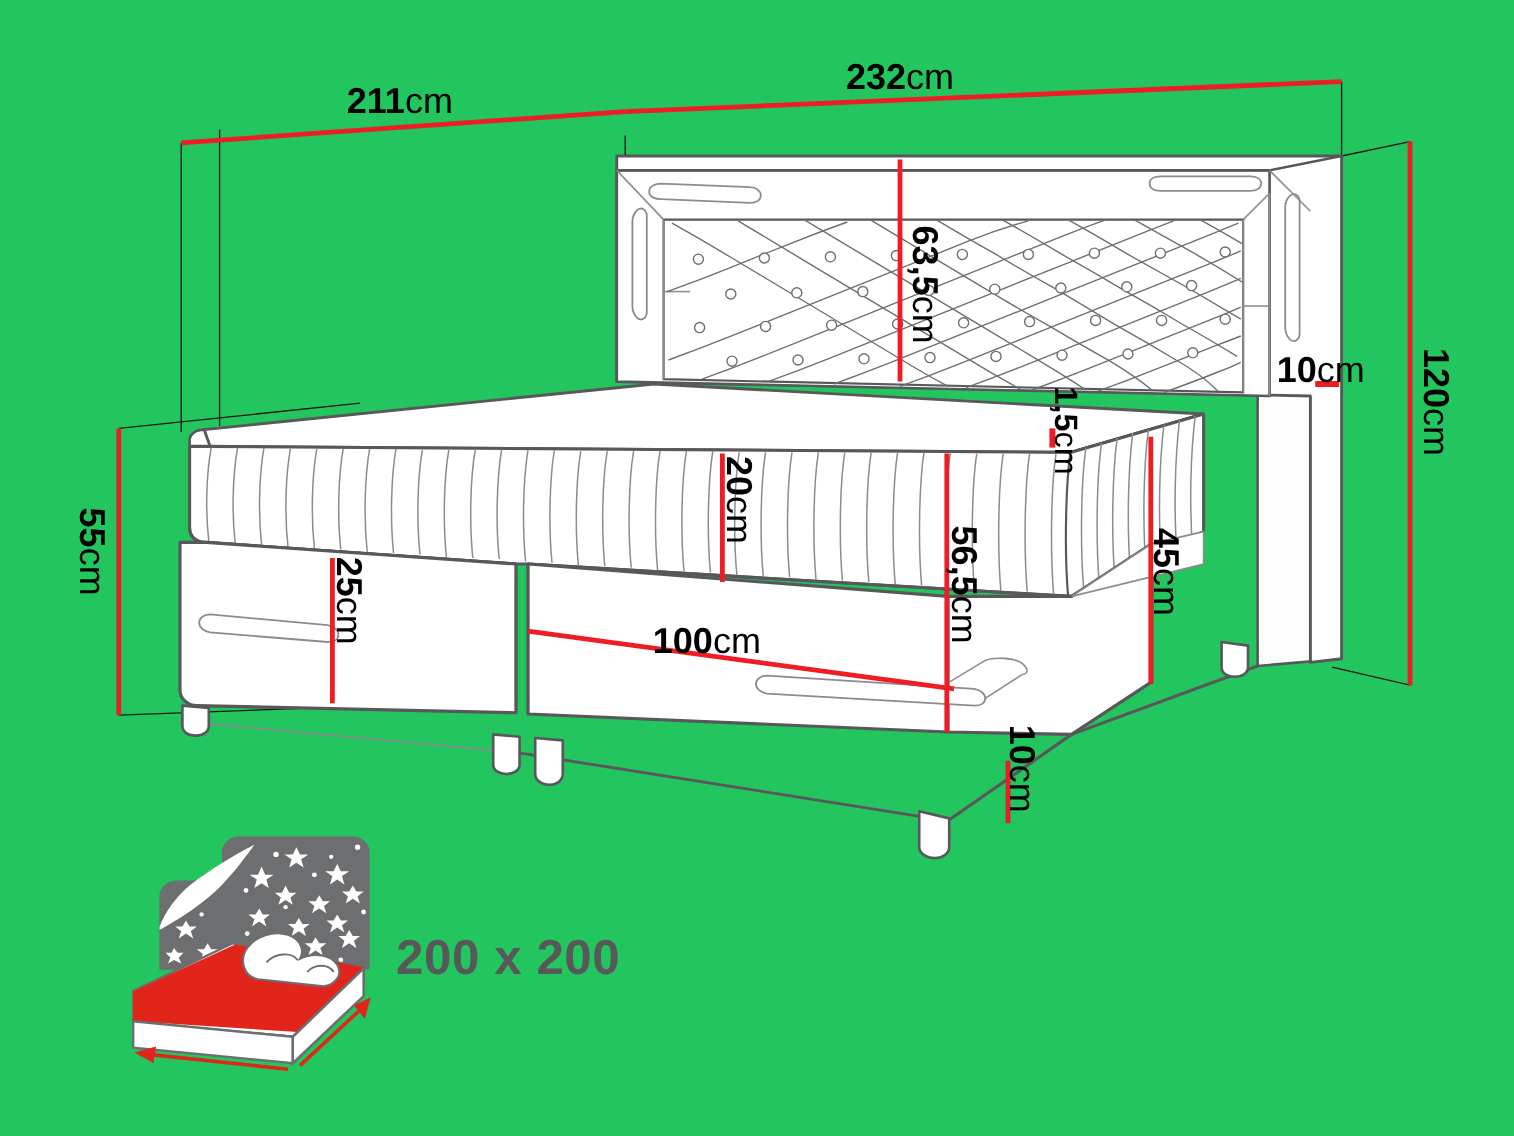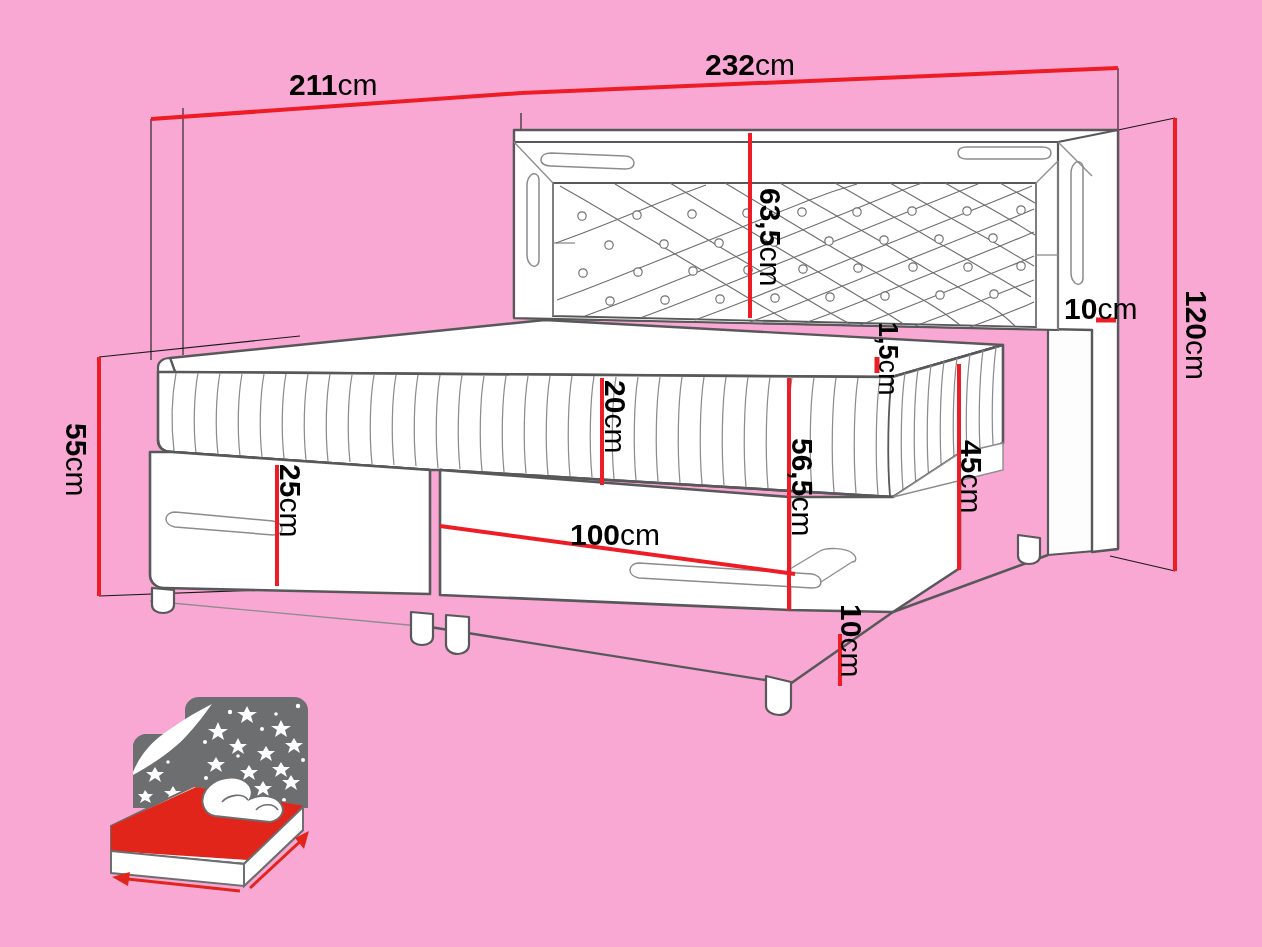--- a/index.html
+++ b/index.html
@@ -1,17 +1,17 @@
 <!DOCTYPE html>
 <html><head>
 <meta charset="utf-8">
 <style>
   html,body{margin:0;padding:0;background:#ffffff;}
   body{width:1262px;height:947px;overflow:hidden;font-family:"Liberation Sans",sans-serif;}
-  #stage{position:relative;width:1262px;height:947px;background:#f9a8d4;}
+  #stage{position:relative;width:1262px;height:947px;background:#22c55e;}
   #stage svg{position:absolute;top:0;left:0;}
   .lbl{position:absolute;font-family:"Liberation Sans",sans-serif;color:#000;white-space:nowrap;}
   .dim-num{font-weight:bold;}
   .dim-unit{font-weight:normal;}
   .vert{transform-origin:0 0;}
   .sizetext{position:absolute;color:#58585a;font-weight:bold;font-size:41px;letter-spacing:0.5px;font-family:"Liberation Sans",sans-serif;}
 </style>
 </head>
 <body>
 
@@ -374,22 +374,23 @@
   </div>
 
   <div class="lbl vert" style="left:819px;top:438px;font-size:30px;transform:rotate(90deg);">
     <span class="dim-num">56,5</span><span class="dim-unit">cm</span>
   </div>
 
   <div class="lbl vert" style="left:988px;top:440px;font-size:30px;transform:rotate(90deg);">
     <span class="dim-num">45</span><span class="dim-unit">cm</span>
   </div>
 
-  <div class="lbl" style="left:570px;top:518px;font-size:30px;">
+  <div class="lbl" style="left:544px;top:518px;font-size:30px;">
     <span class="dim-num">100</span><span class="dim-unit">cm</span>
   </div>
 
   <div class="lbl vert" style="left:868px;top:604px;font-size:30px;transform:rotate(90deg);">
     <span class="dim-num">10</span><span class="dim-unit">cm</span>
   </div>
 
+  <div class="sizetext" style="left:330px;top:775px;">200 x 200</div>
 
 </div>
 
 </body></html>

